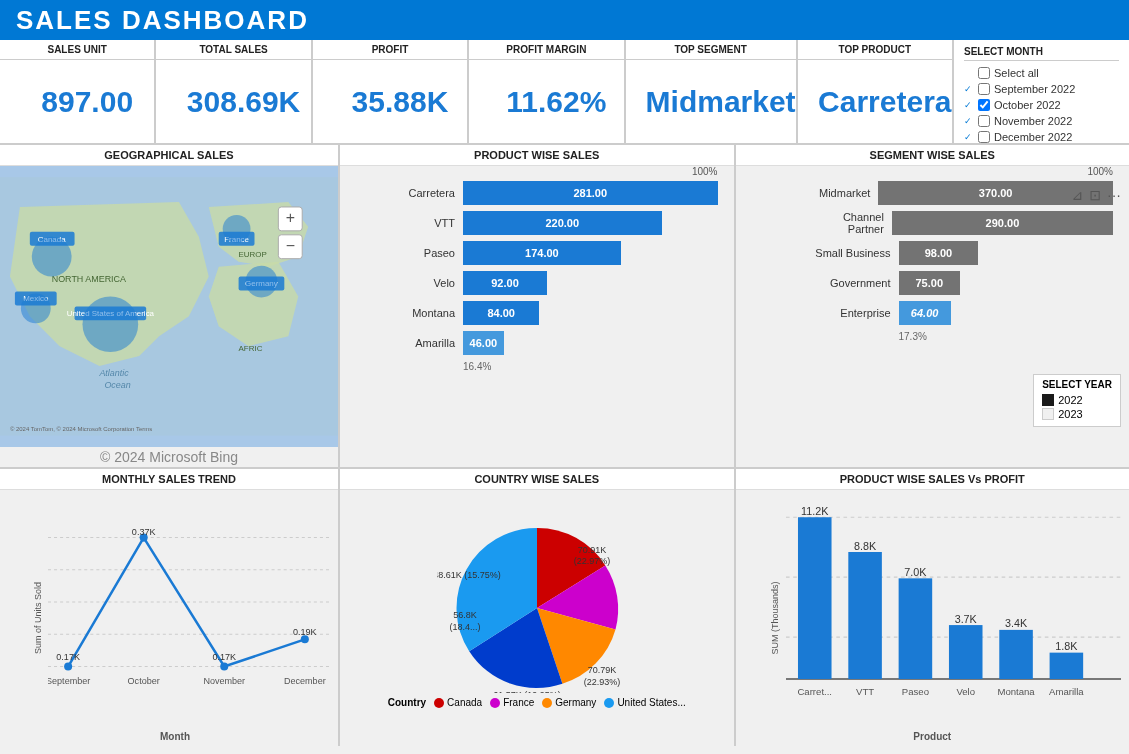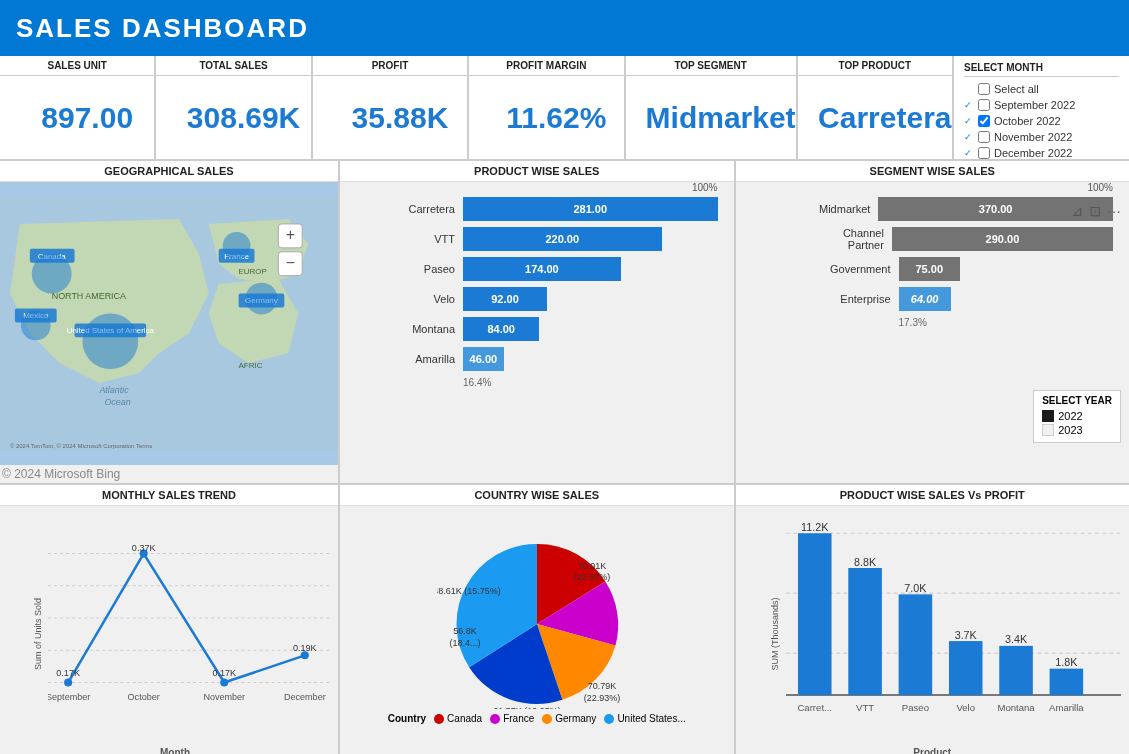--- a/index.html
+++ b/index.html
@@ -2,21 +2,21 @@
 <html><head>
   <meta charset="utf-8">
   <style>
     * { box-sizing: border-box; margin: 0; padding: 0; }
     body { font-family: 'Segoe UI', Arial, sans-serif; background: #f0f0f0; width: 1129px; height: 754px; overflow: hidden; }
     
 
     .dashboard { width: 1129px; height: 754px; overflow: hidden; }
 
     
-    .top-header { height: 56px; background: #0078d4; display: flex; align-items: center; padding: 16px 16px; }
+    .top-header { height: 40px; background: #0078d4; display: flex; align-items: center; padding: 16px 16px; }
     .top-header-title { color: white; font-size: 26px; font-weight: bold; letter-spacing: 2px; }
 
     
     .kpi-section { display: flex; height: 105px; background: white; border-bottom: 2px solid #ccc; }
     .kpi-cell { flex: 1; display: flex; flex-direction: column; border-right: 2px solid #ccc; }
     .kpi-cell:last-child { border-right: none; }
     .kpi-head { background: white; border-bottom: 1px solid #ccc; padding: 4px 8px; font-size: 10px; font-weight: bold; color: #222; text-align: center; text-transform: uppercase; }
     .kpi-body { flex: 1; display: flex; align-items: center; justify-content: center; margin-left: 20px; }
     .kpi-num { font-size: 30px; font-weight: bold; color: #1a7ad4; }
     .kpi-select-cell { min-width: 174px; flex: none; }
@@ -186,21 +186,21 @@
             <circle cx="263" cy="105" r="16" fill="#1a7ad4" opacity="0.5"></circle>
 
             <rect x="280" y="30" width="24" height="24" rx="3" fill="white" stroke="#aaa"></rect>
             <text x="292" y="46" font-size="16" fill="#555" text-anchor="middle">+</text>
             <rect x="280" y="58" width="24" height="24" rx="3" fill="white" stroke="#aaa"></rect>
             <text x="292" y="74" font-size="16" fill="#555" text-anchor="middle">−</text>
 
             <text x="10" y="255" font-size="6" fill="#666">© 2024 TomTom, © 2024 Microsoft Corporation  Terms</text>
           </svg>
         </div>
-        <div style="font-size:12px; color:#888; text-align:left; padding:2px;">© 2024 Microsoft Bing</div>
+        <div style="font-size:14px; color:#888; text-align:center; padding:2px;">© 2024 Microsoft Bing</div>
       </div>
 
       <div class="product-panel">
         <div class="panel-title">PRODUCT WISE SALES</div>
         <div style="text-align:right; font-size:10px; color:#555; padding-right:16px;">100%</div>
         <div class="bar-chart-area" style="padding-top:4px;">
           <div class="bar-row">
             <div class="bar-label">Carretera</div>
             <div class="bar-track">
               <div class="bar-fill" style="width:100%">281.00</div>
@@ -252,20 +252,24 @@
           <span style="font-size:14px; cursor:pointer; color:#555;">···</span>
         </div>
         <div class="seg-bar-area" style="padding-top:4px;">
           <div class="seg-bar-row">
             <div class="seg-label">Midmarket</div>
             <div class="seg-bar-fill" style="width:100%">370.00</div>
           </div>
           <div class="seg-bar-row">
             <div class="seg-label">Channel Partner</div>
             <div class="seg-bar-fill" style="width:78%">290.00</div>
+          </div>
+          <div class="seg-bar-row">
+            <div class="seg-label">Small Business</div>
+            <div class="seg-bar-fill" style="width:26%">98.00</div>
           </div>
           <div class="seg-bar-row">
             <div class="seg-label">Government</div>
             <div class="seg-bar-fill" style="width:20%">75.00</div>
           </div>
           <div class="seg-bar-row">
             <div class="seg-label">Enterprise</div>
             <div class="seg-bar-fill" style="width:17%; background:#4499dd;font-style:italic;">64.00</div>
           </div>
           <div class="chart-axis" style="padding-left:93px;">

